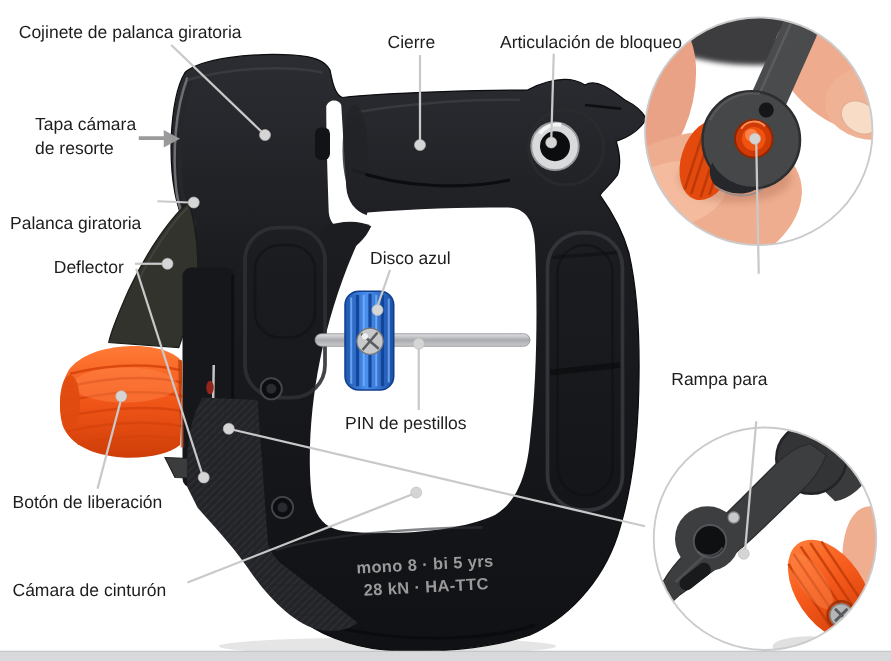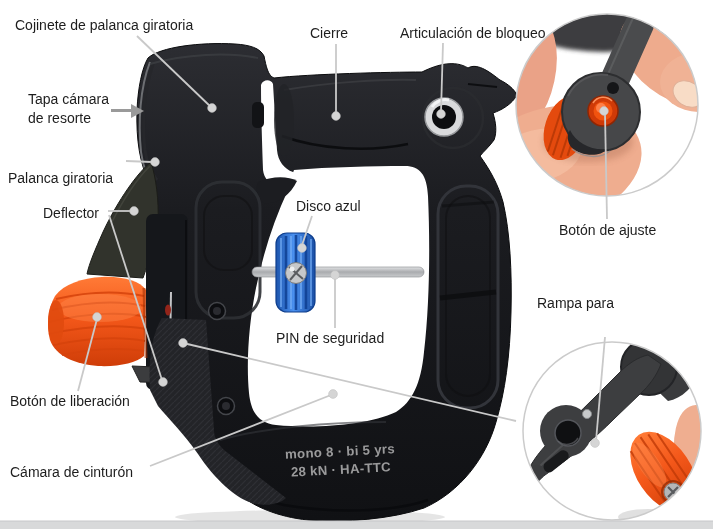--- a/index.html
+++ b/index.html
@@ -317,19 +317,18 @@
 <div class="lbl" style="left:400px;top:24px;">Articulación de bloqueo</div>
 <div class="lbl lbl2" style="left:28px;top:90px;">
   <div>Tapa cámara</div>
   <div>de resorte</div>
 </div>
 <div class="lbl" style="left:8px;top:169px;">Palanca giratoria</div>
 <div class="lbl" style="left:43px;top:204px;">Deflector</div>
 <div class="lbl" style="left:10px;top:463px;">Cámara de cinturón</div>
 <div class="lbl" style="left:10px;top:392px;">Botón de liberación</div>
 <div class="lbl" style="left:296px;top:197px;">Disco azul</div>
-<div class="lbl" style="left:276px;top:329px;">PIN de seguridad</div>
-<div class="lbl" style="left:559px;top:221px;">Botón de ajuste</div>
+<div class="lbl" style="left:276px;top:329px;">PIN de pestillos</div>
 <div class="lbl rampa" style="left:537px;top:291px;">
   <div>Rampa para</div>
 </div>
 
 </div>
 
 </body></html>

